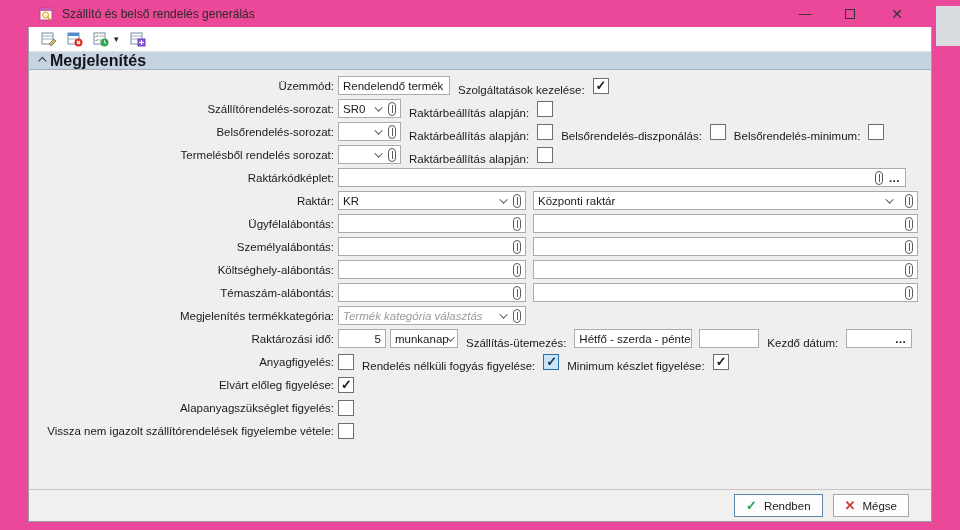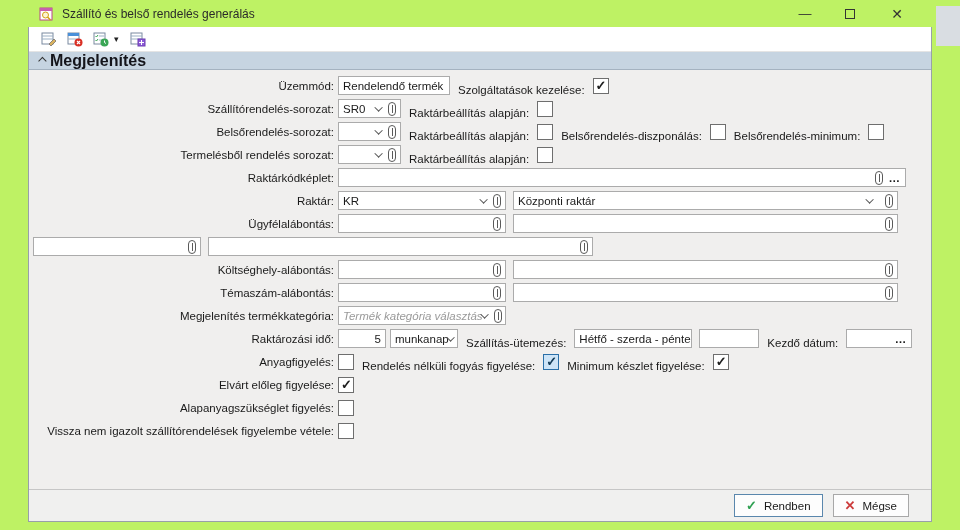--- a/index.html
+++ b/index.html
@@ -1,19 +1,19 @@
 <!DOCTYPE html>
 <html><head>
 <meta charset="utf-8">
 <style>
   * { margin:0; padding:0; box-sizing:border-box; }
   html,body { width:960px; height:530px; }
   body { font-family:"Liberation Sans", sans-serif; font-size:11.5px; color:#1a1a1a; }
 
-  .window { position:relative; width:960px; height:530px; background:#bef264; overflow:hidden; }
+  .window { position:relative; width:960px; height:530px; background:#ec4899; overflow:hidden; }
 
   
   .titlebar { position:absolute; top:0; left:0; right:0; height:27px;
               display:flex; align-items:center; gap:8px; padding-left:38px; }
   .title-text { font-size:12px; color:#2a2a2a; }
   .win-btn { position:absolute; top:0; width:44px; height:27px; display:flex;
              align-items:center; justify-content:center; color:#333; cursor:default; }
   .win-btn.min { left:783px; font-size:13px; }
   .win-btn.max { left:828px; }
   .max-glyph { width:10px; height:10px; border:1px solid #333; display:block; }
@@ -56,21 +56,21 @@
 
   .cb { width:16px; height:16px; background:#fff; border:1px solid #6e6e6e;
         position:relative; flex:none; margin-left:4px; }
   .cb[data-checked="true"]::before { content:"✓"; position:absolute; left:2px; top:0px;
         font-size:13px; font-weight:bold; color:#1d1d1d; line-height:14px; }
   .cb.hl { background:#cde4f7; border-color:#2a6fa8; }
   .cb.hl::before { color:#123a57; }
 
   
   .w48{width:48px;} .w60{width:60px;} .w63{width:63px;} .w66{width:66px;} .w68{width:68px;}
-  .w108{width:112px;gap:18px;} .w118{width:118px;} .w176{width:168px;} .w385{width:385px;} .w568{width:568px;}
+  .w108{width:112px;gap:18px;} .w118{width:118px;} .w176{width:188px;} .w385{width:385px;} .w568{width:568px;}
   .ml7{margin-left:7px;gap:6px;}
 
   
   .filter-gap { height:24px; }
   .footer { position:absolute; left:0; right:0; bottom:0; height:32px; background:#f0f0ef;
             border-top:1px solid #c6c6c6; display:flex; align-items:center;
             justify-content:flex-end; gap:10px; padding-right:22px; }
   .btn { display:flex; align-items:center; gap:7px; height:23px; padding:0 11px;
          background:#fdfdfd; border:1px solid #a8a8a8; font-size:11.5px; color:#1a1a1a; cursor:default; }
   .btn.default { border-color:#5a87ad; }
@@ -228,20 +228,21 @@
           <span class="val"></span>
           <span class="clip push"></span>
         </div>
         <div class="fld w385 ml7">
           <span class="val"></span>
           <span class="clip push"></span>
         </div>
       </div>
 
       <div class="row">
+        <label class="lbl">Személyalábontás:</label>
         <div class="fld w176">
           <span class="val"></span>
           <span class="clip push"></span>
         </div>
         <div class="fld w385 ml7">
           <span class="val"></span>
           <span class="clip push"></span>
         </div>
       </div>
 

